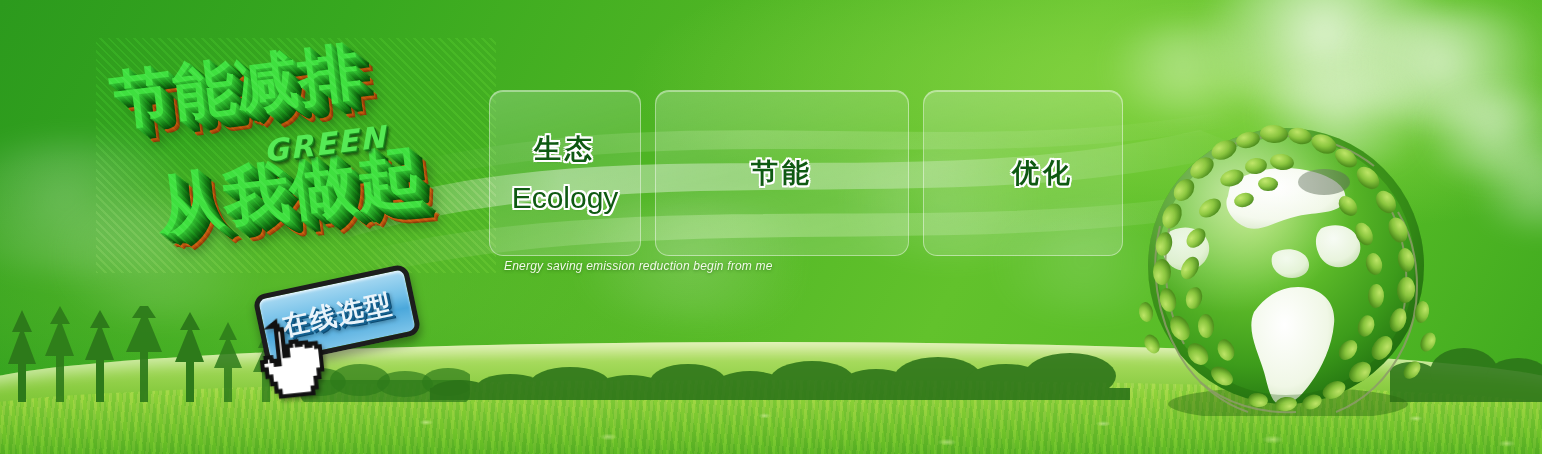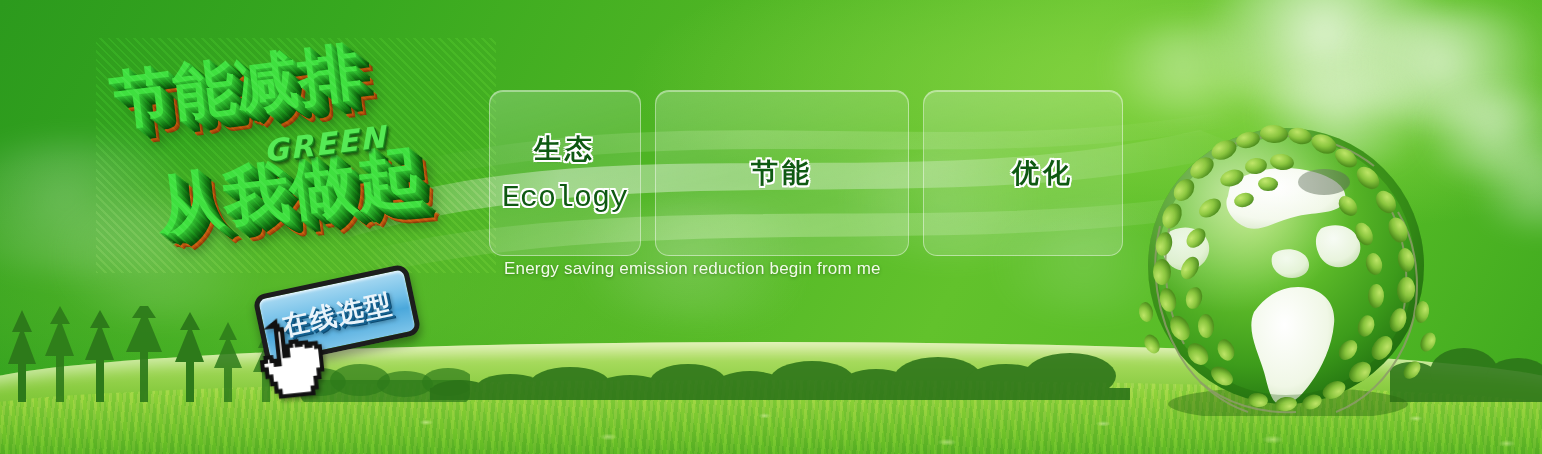--- a/index.html
+++ b/index.html
@@ -138,34 +138,35 @@
     font-family:"DejaVu Sans","Liberation Sans",sans-serif;
     font-size:27px;font-weight:700;color:#0f5a12;
     -webkit-text-stroke:0px;
     text-shadow:
       -1.6px -1.6px 0 #fff, 1.6px -1.6px 0 #fff, -1.6px 1.6px 0 #fff, 1.6px 1.6px 0 #fff,
       0 -1.8px 0 #fff, 0 1.8px 0 #fff, -1.8px 0 0 #fff, 1.8px 0 0 #fff,
       0 2px 2px rgba(0,0,0,.18);
     letter-spacing:4px;
   }
   .card-en{
-    font-family:Liberation Mono, monospace;
+    font-family:Liberation Sans, sans-serif;
     font-size:30px;font-weight:400;color:#0f5a12;
     text-shadow:
       -1.6px -1.6px 0 #fff, 1.6px -1.6px 0 #fff, -1.6px 1.6px 0 #fff, 1.6px 1.6px 0 #fff,
       0 -1.8px 0 #fff, 0 1.8px 0 #fff, -1.8px 0 0 #fff, 1.8px 0 0 #fff,
       0 2px 2px rgba(0,0,0,.18);
   }
   .w1{width:152px;} .w2{width:254px;} .w3{width:200px;padding-left:40px;}
 
   #tagline{
     position:absolute;left:504px;top:259px;
     font-family:"Liberation Sans","DejaVu Sans",sans-serif;
-    font-size:17px;color:#f2fbe8;letter-spacing:.2px;
+    font-size:12px;color:#f2fbe8;letter-spacing:.2px;
     text-shadow:0 1px 3px rgba(30,90,15,.55);
+    font-style:italic;
   }
 
   
   #globe{position:absolute;left:1136px;top:116px;width:300px;height:300px;}
 </style>
 </head>
 <body>
 
 <div id="banner">
 

